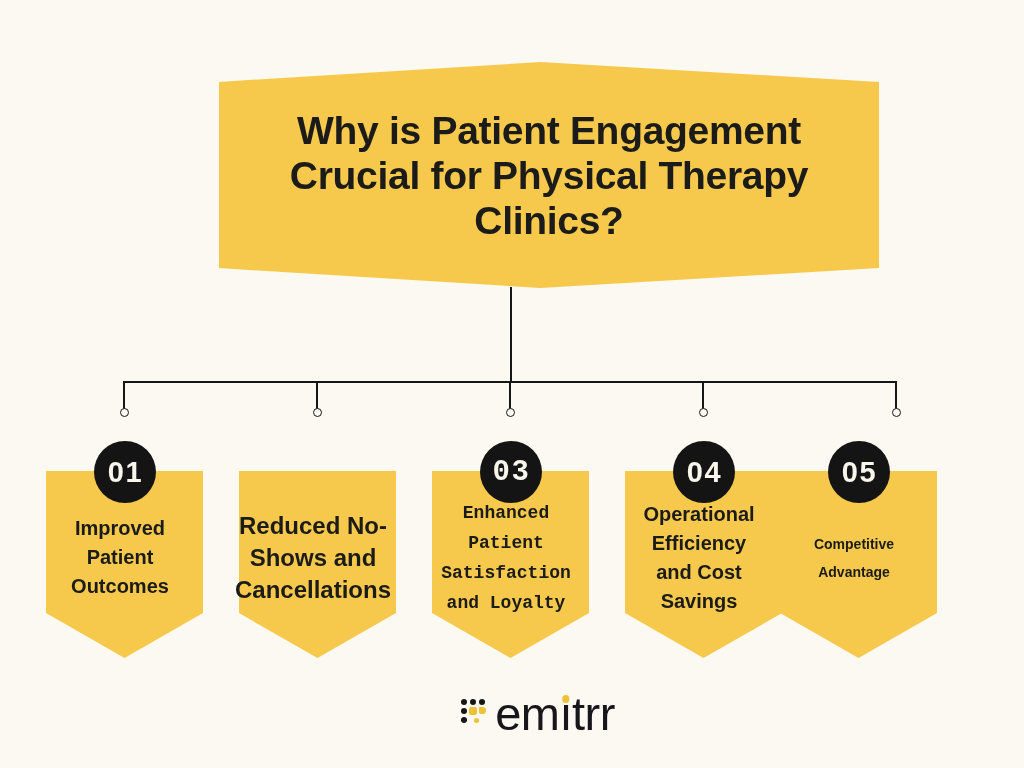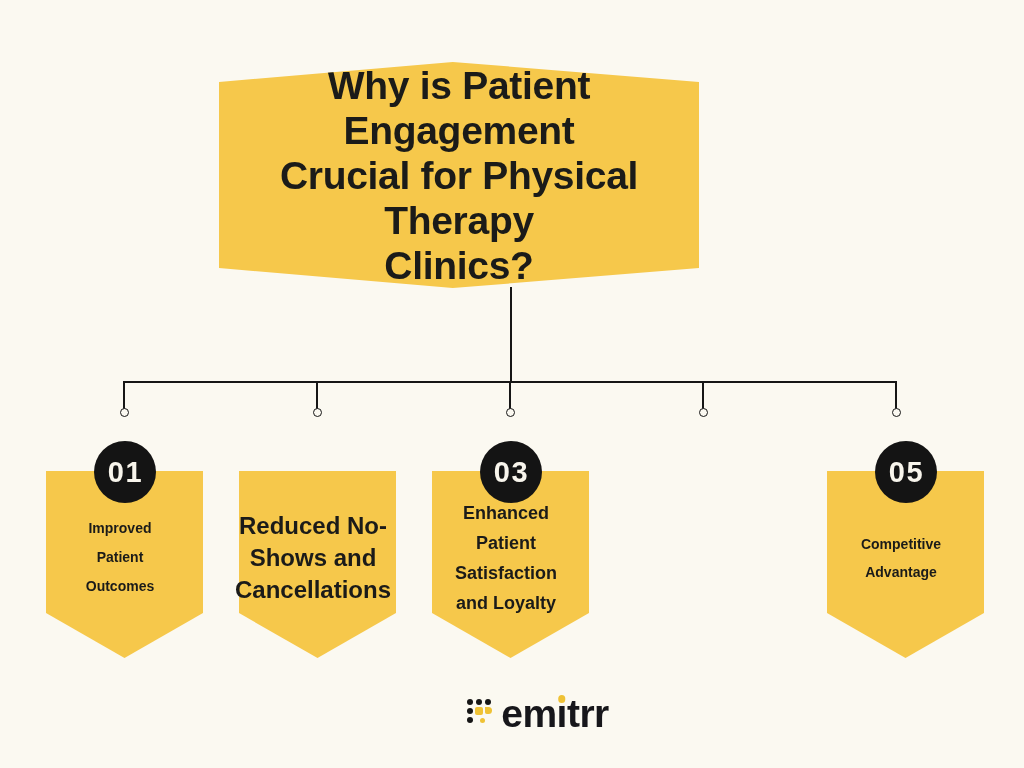--- a/index.html
+++ b/index.html
@@ -13,21 +13,21 @@
   *{margin:0;padding:0;box-sizing:border-box;}
   html,body{background:var(--background);}
   body{font-family:"Liberation Sans", sans-serif;}
   .canvas{
     position:relative;width:1024px;height:768px;margin:0 auto;
     background:var(--background);overflow:hidden;
   }
 
   
   .banner{
-    position:absolute;left:219px;top:62px;width:480px;height:226px;
+    position:absolute;left:219px;top:62px;width:660px;height:226px;
     background:var(--accent_yellow);
     clip-path:polygon(0% 8.8%, 48.7% 0%, 100% 8.8%, 100% 91.2%, 48.7% 100%, 0% 91.2%);
     display:flex;align-items:center;justify-content:center;
   }
   .banner h1{
     font-size:39px;line-height:45px;font-weight:bold;color:var(--ink);
     text-align:center;white-space:pre-line;letter-spacing:-0.3px;
   }
 
   
@@ -39,60 +39,60 @@
   .drop.b4{left:702px;} .drop.b5{left:895px;}
   .node{
     position:absolute;top:408px;width:9px;height:9px;border-radius:50%;
     border:1.8px solid #161616;background:var(--background);
   }
   .node.b1{left:120px;} .node.b2{left:313px;} .node.b3{left:506px;}
   .node.b4{left:699px;} .node.b5{left:892px;}
 
   
   .item{position:absolute;top:438px;width:148px;height:220px;}
-  .item.i1{left:46px;} .item.i2{left:239px;} .item.i3{left:432px;}
-  .item.i4{left:625px;} .item.i5{left:827px;}
+  .item.i1{left:46px;} .item.i2{left:239px;} .item.i3{left:432px;font-family:Liberation Mono, monospace;}
+  .item.i4{left:625px;} .item.i5{left:780px;}
   .pennant{
     position:absolute;left:0;top:33px;width:157px;height:187px;
     background:var(--accent_yellow);
     clip-path:polygon(0 0, 100% 0, 100% 76%, 50% 100%, 0 76%);
   }
   .badge{
     position:absolute;left:47.5px;top:3px;width:62px;height:62px;border-radius:50%;
     background:var(--badge_bg);color:var(--badge_text);
     display:flex;align-items:center;justify-content:center;
     font-size:29px;font-weight:bold;letter-spacing:1.5px;padding-left:2px;
   }
   .label{
     position:absolute;left:2px;right:2px;top:63px;height:113px;
     display:flex;align-items:center;justify-content:center;
     text-align:center;font-weight:bold;color:var(--ink);white-space:pre-line;
   }
-  .i1 .label{font-size:14px;line-height:29px;}
+  .i1 .label{font-size:20px;line-height:29px;}
   .i2 .label{font-size:24px;line-height:32px;}
   .i3 .label{font-size:18px;line-height:30px;}
   .i4 .label{font-size:20px;line-height:29px;}
   .i5 .label{font-size:14px;line-height:28px;}
 
   
   .footer{
     position:absolute;left:0;right:0;top:694px;
     display:flex;justify-content:center;align-items:flex-start;gap:9px;
     transform:translateX(26px);
   }
   .logo-icon{position:relative;width:25px;height:26px;margin-top:5px;}
   .logo-icon i{position:absolute;display:block;border-radius:50%;}
   .logo-icon .bk{width:6px;height:6px;background:#161616;}
   .logo-icon .d1{left:0;top:0;} .logo-icon .d2{left:9px;top:0;} .logo-icon .d3{left:18px;top:0;}
   .logo-icon .d4{left:0;top:9px;} .logo-icon .d5{left:0;top:18px;}
   .logo-icon .y1{left:8px;top:8px;width:8px;height:8px;border-radius:2px;background:var(--logo_yellow);}
   .logo-icon .y2{left:18px;top:8px;width:7px;height:7px;border-radius:0 100% 100% 50%;background:var(--logo_yellow);}
   .logo-icon .y3{left:13px;top:19px;width:5px;height:5px;background:var(--logo_yellow);}
   .wordmark{
-    position:relative;font-size:39px;font-weight:bold;color:#17171B;
+    position:relative;font-size:47px;font-weight:normal;color:#17171B;
     letter-spacing:-0.5px;line-height:40px;
   }
   .wordmark .iholder{position:relative;display:inline-block;}
   .wordmark .idot{
     position:absolute;left:50%;transform:translateX(-50%);top:1px;
     width:7.5px;height:7.5px;border-radius:50%;background:var(--logo_yellow);
   }
 </style>
 </head>
 <body>
@@ -137,20 +137,28 @@
 
   <section class="item i3">
     <div class="pennant"></div>
     <div class="badge">03</div>
     <div class="label">Enhanced
 Patient
 Satisfaction
 and Loyalty</div>
   </section>
 
+  <section class="item i4">
+    <div class="pennant"></div>
+    <div class="badge">04</div>
+    <div class="label">Operational
+Efficiency
+and Cost
+Savings</div>
+  </section>
 
   <section class="item i5">
     <div class="pennant"></div>
     <div class="badge">05</div>
     <div class="label">Competitive
 Advantage</div>
   </section>
 
   <footer class="footer">
     <span class="logo-icon">

